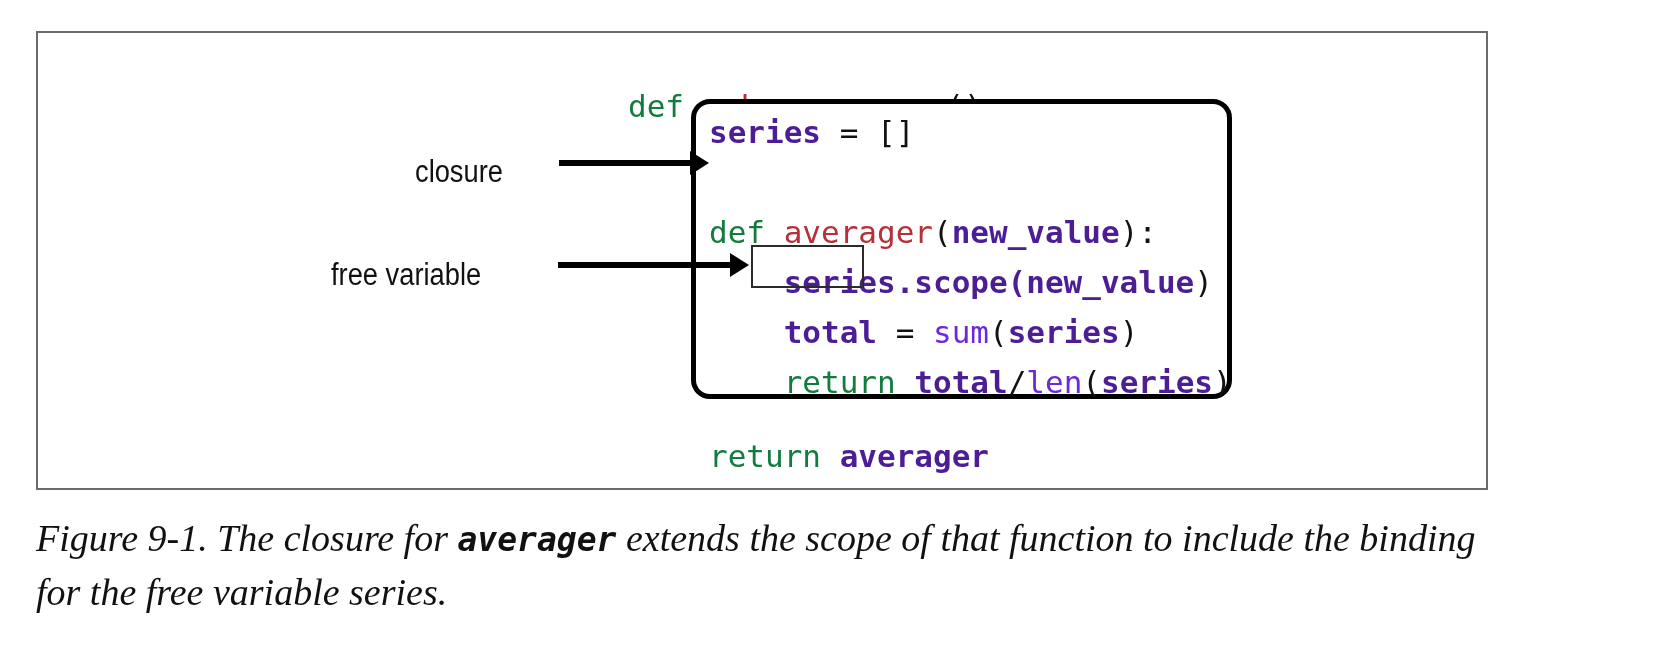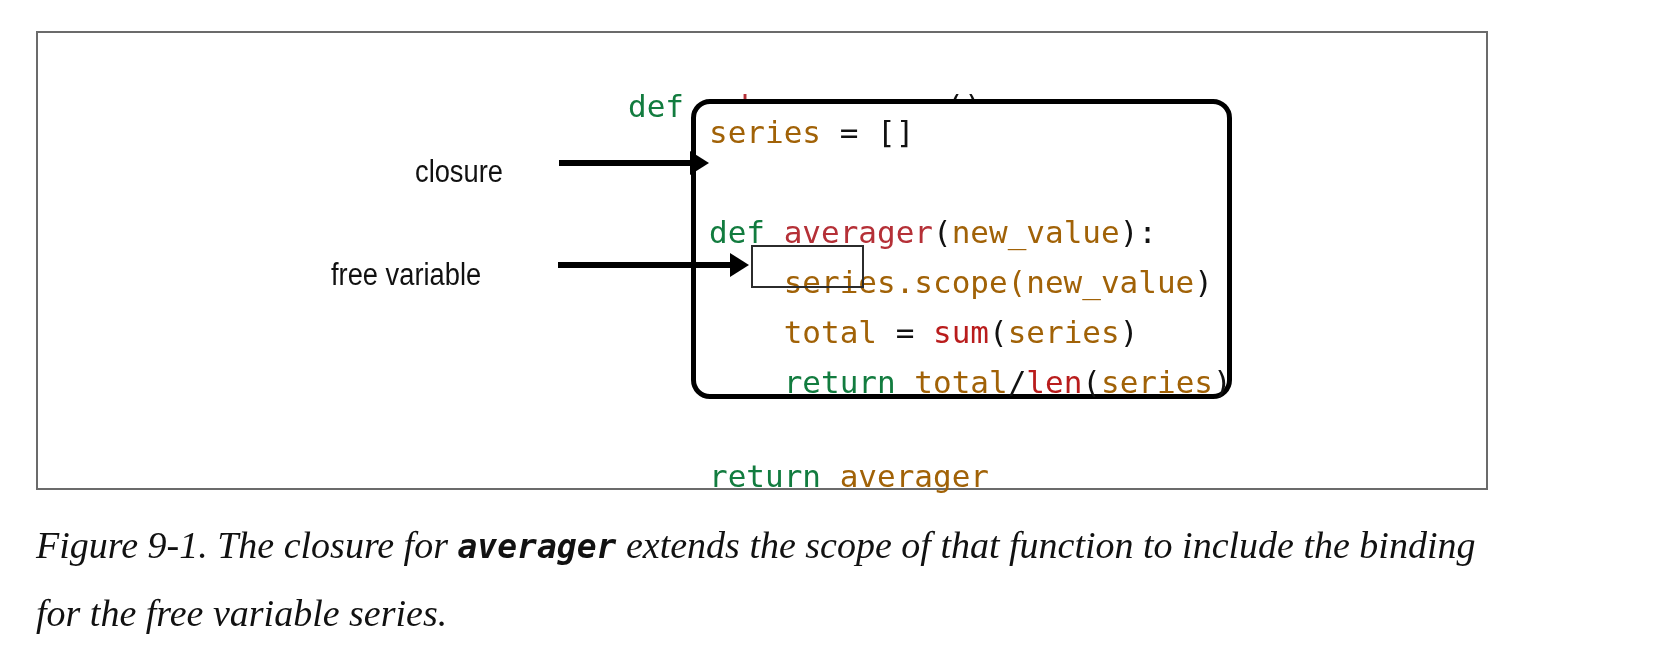--- a/index.html
+++ b/index.html
@@ -31,22 +31,22 @@
   .code {
     position: absolute;
     font-family: "DejaVu Sans Mono", monospace;
     font-size: 31px;
     line-height: 50px;
     white-space: pre;
     letter-spacing: 0px;
   }
   .kw    { color: #127c3f; font-weight: normal; }
   .fname { color: #b53037; }
-  .var   { color: #a16207; }
-  .bi    { color: #b91c1c; }
+  .var   { color: #4c1d95; font-weight: bold; }
+  .bi    { color: #6d28d9; }
   .pn    { color: #111111; }
 
   
   #signature-line {
     left: 590px;
     top: 48px;
   }
 
   
   #closure-box {
@@ -75,21 +75,21 @@
     width: 113px;
     height: 43px;
     border: 2px solid #2b2b2b;
     box-sizing: border-box;
     background: transparent;
   }
 
   
   #return-line {
     left: 671px;
-    top: 418px;
+    top: 398px;
   }
 
   
   .label {
     position: absolute;
     font-family: "Liberation Sans", sans-serif;
     font-size: 31px;
     color: #111111;
     white-space: nowrap;
     transform: scaleX(0.88);
@@ -120,21 +120,21 @@
 
   
   #caption {
     position: absolute;
     left: 36px;
     top: 512px;
     width: 1480px;
     font-family: "Liberation Serif", serif;
     font-style: italic;
     font-size: 38px;
-    line-height: 66px;
+    line-height: 52px;
     color: #111111;
   }
   #caption .mono-bold {
     font-family: "DejaVu Sans Mono", monospace;
     font-style: italic;
     font-weight: bold;
     font-size: 33px;
   }
 </style>
 </head>

